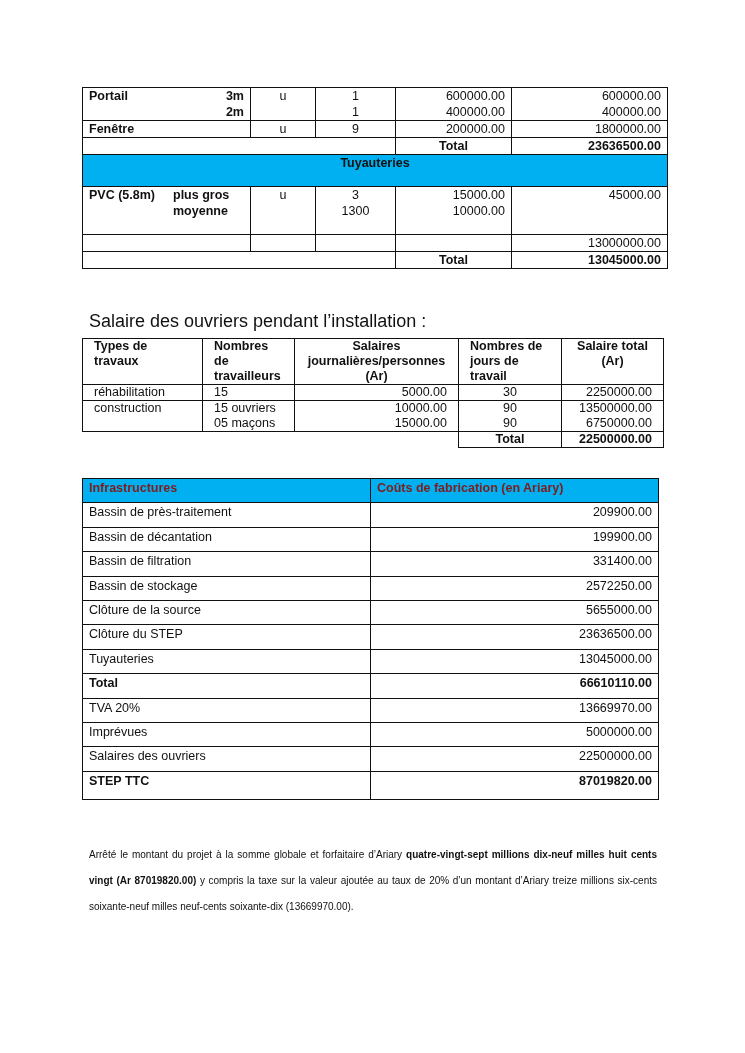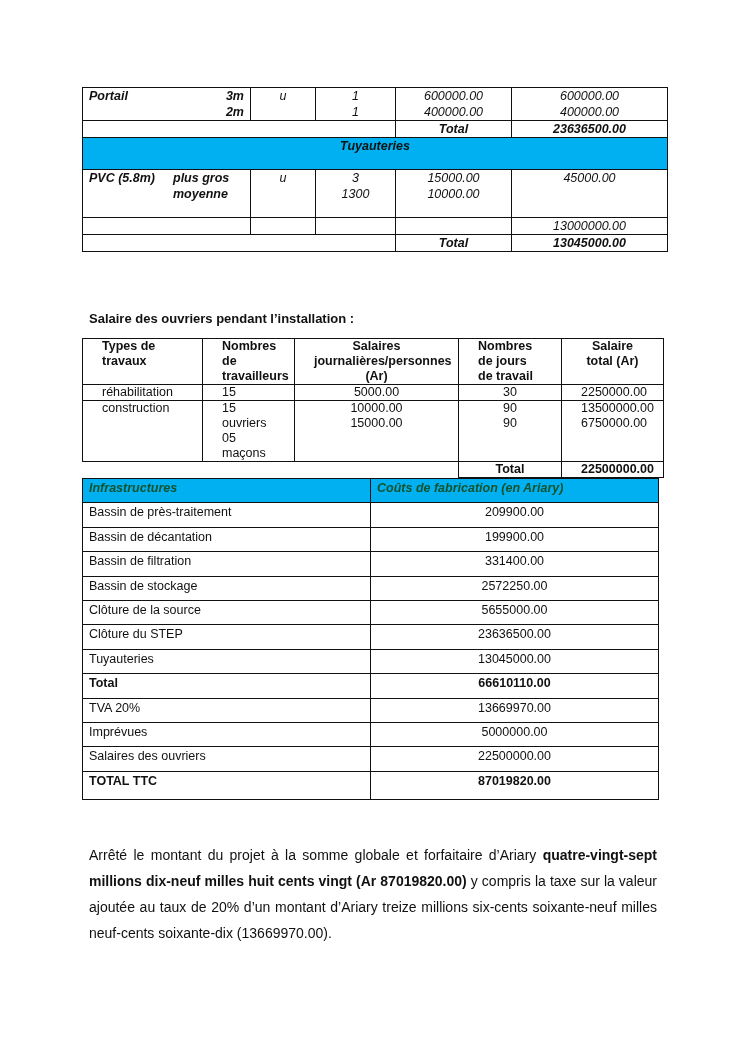--- a/index.html
+++ b/index.html
@@ -5,48 +5,48 @@
     html, body { margin: 0; padding: 0; background: #ffffff; }
     body {
       width: 745px; height: 1053px; position: relative;
       font-family: "Liberation Sans", sans-serif;
       font-size: 12.5px; color: #111;
     }
     .abs { position: absolute; }
     table { border-collapse: collapse; table-layout: fixed; }
     td { border: 1px solid #111; padding: 0 4px; vertical-align: top; line-height: 15px; }
     .b { font-weight: bold; }
-    .r { text-align: center; }
+    .r { text-align: right; }
     .c { text-align: center; }
     .blue { background: #00b0f0; }
     .noborder { border: none; }
 
     
     #t1 { left: 82px; top: 87px; width: 585px; }
-    #t1 td { line-height: 16px; padding: 0 6px; font-style: italic; }
+    #t1 td { line-height: 16px; padding: 0 6px; }
     .split { display: flex; justify-content: space-between; }
     .split .lbl { width: 80px; }
     .split .sub { text-align: right; }
 
     
-    #sal-heading { left: 89px; top: 311px; font-weight: bold; font-size: 13px; }
+    #sal-heading { left: 89px; top: 311px; font-weight: normal; font-size: 18px; }
 
     
     #t2 { left: 82px; top: 338px; width: 581px; }
-    #t2 td { padding: 0 19px; }
+    #t2 td { padding: 0 11px; }
 
     
     #t3 { left: 82px; top: 478px; width: 576px; }
     #t3 td { height: 23.4px; padding: 0 6px; line-height: 18px; vertical-align: top; }
-    #t3 tr.hdr td { color: #14532d; font-style: italic; }
+    #t3 tr.hdr td { color: #7f1d1d; }
 
     
     #para {
       left: 89px; top: 842px; width: 568px;
-      font-size: 14px; line-height: 26px; text-align: justify;
+      font-size: 10px; line-height: 26px; text-align: justify;
     }
   </style>
 </head>
 <body>
 
 <table id="t1" class="abs">
   <colgroup>
     <col style="width:168px">
       <col style="width:65px">
       <col style="width:80px">
@@ -72,20 +72,27 @@
     <td class="r">
       <div>600000.00</div>
       <div>400000.00</div>
     </td>
     <td class="r">
       <div>600000.00</div>
       <div>400000.00</div>
     </td>
   </tr>
   <tr>
+    <td class="b">Fenêtre</td>
+    <td class="c">u</td>
+    <td class="c">9</td>
+    <td class="r">200000.00</td>
+    <td class="r">1800000.00</td>
+  </tr>
+  <tr>
     <td colspan="3"></td>
     <td class="b c">Total</td>
     <td class="b r">23636500.00</td>
   </tr>
   <tr>
     <td colspan="5" class="blue b c" style="height:31px;">Tuyauteries</td>
   </tr>
   <tr>
     <td class="b" style="height:47px;">
       <div style="display:flex;">
@@ -222,19 +229,19 @@
       </tr>
   <tr>
         <td>Imprévues</td>
         <td class="r">5000000.00</td>
       </tr>
   <tr>
         <td>Salaires des ouvriers</td>
         <td class="r">22500000.00</td>
       </tr>
   <tr>
-        <td class="b" style="height:27px;">TOTAL TTC</td>
+        <td class="b" style="height:27px;">STEP TTC</td>
         <td class="b r">87019820.00</td>
       </tr>
 </tbody>
   </table>
 
 <p id="para" class="abs" style="margin:0;"><span>Arrêté le montant du projet à la somme globale et forfaitaire d’Ariary </span><b>quatre-vingt-sept millions dix-neuf milles huit cents vingt (Ar 87019820.00)</b><span> y compris la taxe sur la valeur ajoutée au taux de 20% d’un montant d’Ariary treize millions six-cents soixante-neuf milles neuf-cents soixante-dix (13669970.00).</span></p>
 
 </body></html>

